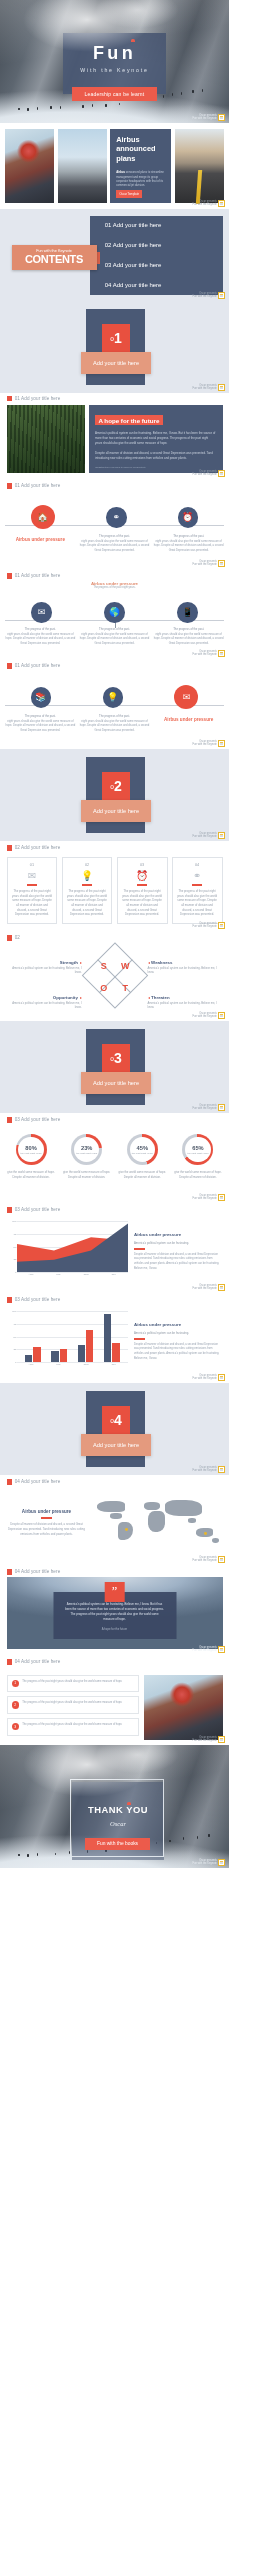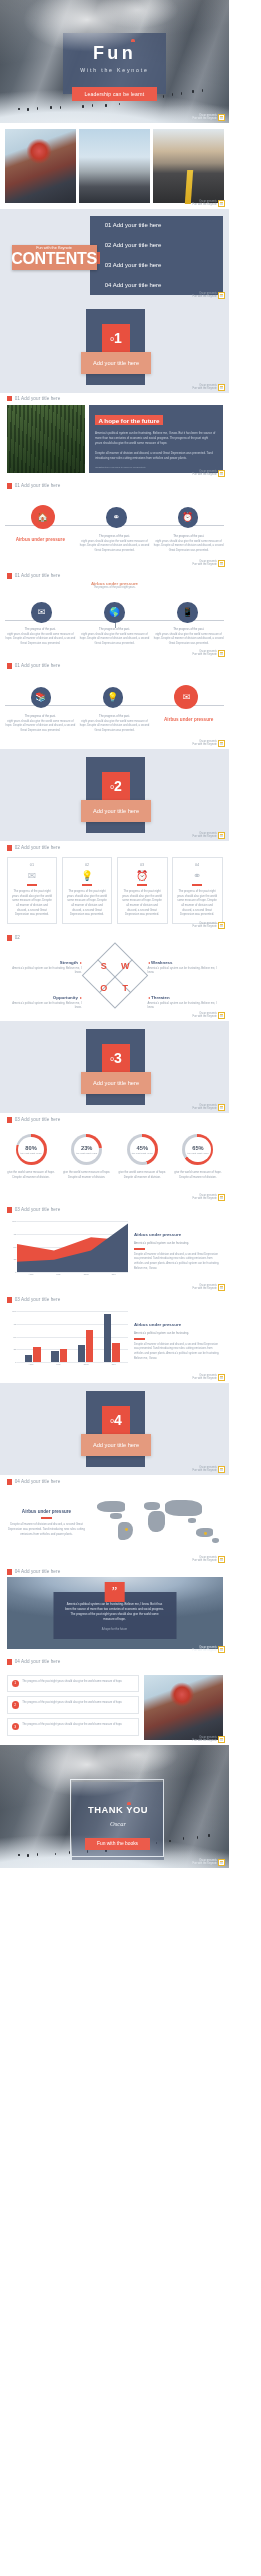--- a/index.html
+++ b/index.html
@@ -115,21 +115,21 @@
   .s3 .panel .row{
     height:25%; display:flex; align-items:center; padding-left:14.7px;
     color:#fff; font-size:6px;
   }
   .s3 .tag{
     position:absolute; left:11.5px; top:36px; width:85px; height:24.6px;
     background:#e08b6e; box-shadow:0 0.8px 2.5px rgba(0,0,0,.25);
     display:flex; flex-direction:column; align-items:center; justify-content:center;
   }
   .s3 .tag .t1{ font-size:3.8px; color:#fff; }
-  .s3 .tag .t2{ font-size:16px; font-weight:700; color:#fff; letter-spacing:-0.3px; }
+  .s3 .tag .t2{ font-size:11px; font-weight:700; color:#fff; letter-spacing:-0.3px; }
   .s3 .notch{ position:absolute; left:97px; top:43px; width:3.3px; height:11.5px; background:#d8614a; }
 
   
   .sdiv{ height:92px; }
   .sdiv .navy{ position:absolute; left:86px; top:8.2px; width:59px; height:76px; background:#4a5975; }
   .sdiv .num{
     position:absolute; left:102px; top:23px; width:28px; height:28px;
     background:#e8503f; color:#fff; display:flex; align-items:center; justify-content:center;
     font-size:14px; font-weight:700;
   }
@@ -311,20 +311,25 @@
     <div class="footer-brand on-photo">
       <span><span>Oscar presents</span><br>
       <span>Fun with the Keynote</span></span>
       <span class="fb-logo"></span>
     </div>
   </section>
 
   <section class="slide s2">
     <div class="col photo-portrait"></div>
     <div class="col photo-city"></div>
+    <div class="col navy">
+      <h3>Airbus announced plans</h3>
+      <p><b>Airbus</b><span> announced plans to streamline management and merge its group corporate headquarters with that of its commercial jet division.</span></p>
+      <span class="btn">Oscar Template</span>
+    </div>
     <div class="col photo-road"></div>
     <div class="footer-brand">
       <span><span>Oscar presents</span><br><span>Fun with the Keynote</span></span>
       <span class="fb-logo"></span>
     </div>
   </section>
 
   <section class="slide s3 gray">
     <div class="panel">
       <div class="row">01 Add your title here</div>

